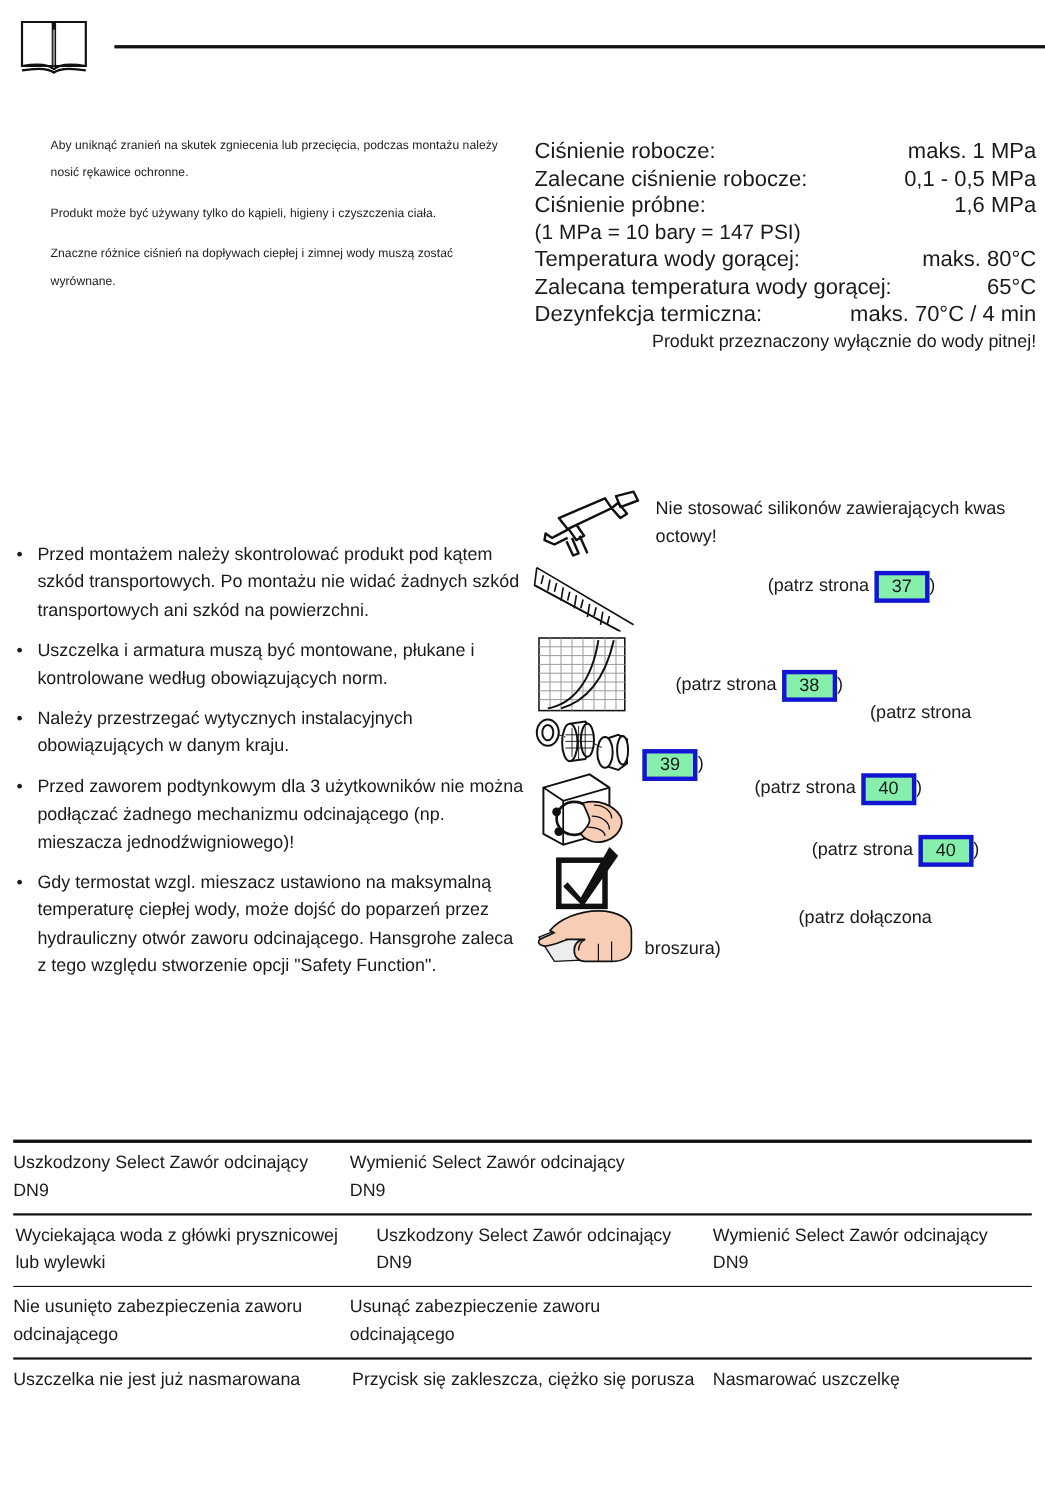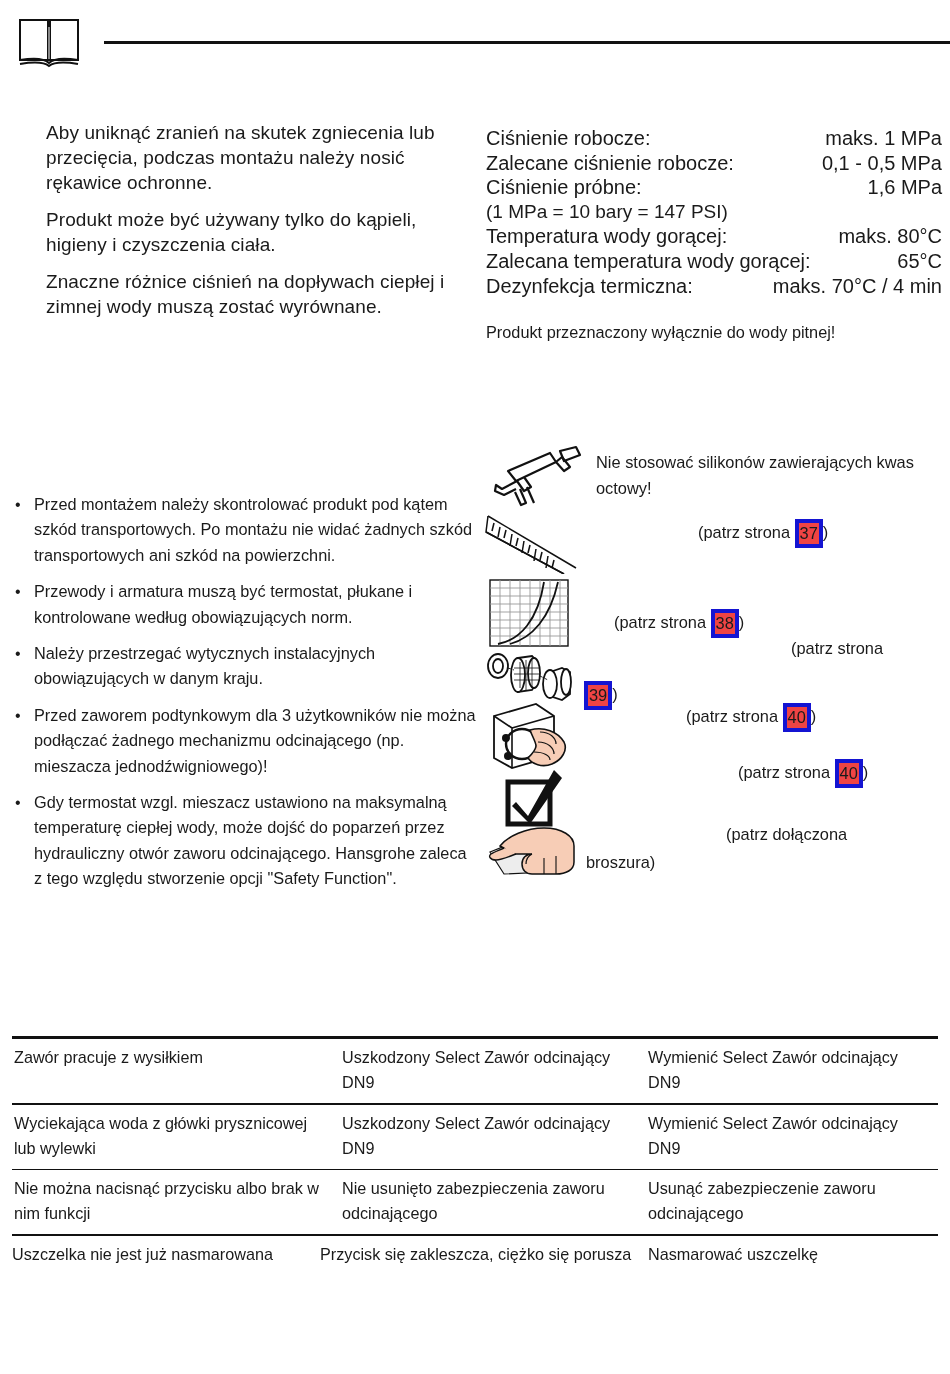--- a/index.html
+++ b/index.html
@@ -18,21 +18,21 @@
   .book-icon{position:absolute;left:18px;top:18px;width:62px;height:50px;}
   .header-rule{position:absolute;left:104px;top:41px;width:846px;height:3px;background:#111;}
 
   
   .col-left{position:absolute;left:12px;top:120px;width:462px;}
   .col-right{position:absolute;left:486px;top:126px;width:456px;}
 
   p.para{
     margin:0 0 12px 0;
     padding-left:34px;
-    font-size:19px;
+    font-size:11px;
     line-height:25px;
     letter-spacing:.005em;
   }
 
   
   .bullets{margin:0;padding:0;list-style:none;}
   .bullets li{
     position:relative;
     padding-left:22px;
     margin-bottom:11px;
@@ -47,31 +47,31 @@
 
   
   .spec-row{
     display:flex;justify-content:space-between;
     font-size:20px;line-height:24.6px;
     white-space:nowrap;
   }
   .spec-row .k{}
   .spec-row .v{text-align:right;}
   .spec-note{font-size:19px;line-height:24.6px;}
-  .spec-after{margin-top:22px;font-size:16.3px;line-height:24.6px;}
+  .spec-after{font-size:16.3px;line-height:24.6px;text-align:right;}
 
   
   .refs{position:absolute;left:486px;top:440px;width:464px;height:430px;}
   .ref-icon{position:absolute;}
   .ref-text{position:absolute;font-size:16.4px;line-height:25px;white-space:nowrap;}
   .pg{
     display:inline-block;
-    background:#ef4444;
+    background:#86efac;
     border:4px solid #1414d2;
-    padding:0 1px;
+    padding:0 12px;
     line-height:21px;
     font-size:16.4px;
     position:relative;
     top:1px;
   }
 
   
   .tbl{position:absolute;left:12px;top:1036px;width:926px;}
   .rule-thick{height:3px;background:#111;width:100%;}
   .rule-thin{height:1.6px;background:#111;width:100%;}
@@ -107,21 +107,21 @@
 
   <div class="col-left">
     <p class="para">Aby uniknąć zranień na skutek zgniecenia lub przecięcia, podczas montażu należy nosić rękawice ochronne.</p>
     <p class="para">Produkt może być używany tylko do kąpieli, higieny i czyszczenia ciała.</p>
     <p class="para">Znaczne różnice ciśnień na dopływach ciepłej i zimnej wody muszą zostać wyrównane.</p>
   </div>
 
   <div class="bullets-wrap">
     <ul class="bullets">
       <li><span class="dot">•</span><span>Przed montażem należy skontrolować produkt pod kątem szkód transportowych. Po montażu nie widać żadnych szkód transportowych ani szkód na powierzchni.</span></li>
-      <li><span class="dot">•</span><span>Przewody i armatura muszą być termostat, płukane i kontrolowane według obowiązujących norm.</span></li>
+      <li><span class="dot">•</span><span>Uszczelka i armatura muszą być montowane, płukane i kontrolowane według obowiązujących norm.</span></li>
       <li><span class="dot">•</span><span>Należy przestrzegać wytycznych instalacyjnych obowiązujących w danym kraju.</span></li>
       <li><span class="dot">•</span><span>Przed zaworem podtynkowym dla 3 użytkowników nie można podłączać żadnego mechanizmu odcinającego (np. mieszacza jednodźwigniowego)!</span></li>
       <li><span class="dot">•</span><span>Gdy termostat wzgl. mieszacz ustawiono na maksymalną temperaturę ciepłej wody, może dojść do poparzeń przez hydrauliczny otwór zaworu odcinającego. Hansgrohe zaleca z tego względu stworzenie opcji "Safety Function".</span></li>
     </ul>
   </div>
 
   <div class="col-right">
     <div class="spec-row">
       <span class="k">Ciśnienie robocze:</span>
       <span class="v">maks. 1 MPa</span>
@@ -266,35 +266,33 @@
     </svg>
 
     <div class="ref-text" style="left:240px;top:382px;">(patrz dołączona</div>
     <div class="ref-text" style="left:100px;top:410px;">broszura)</div>
   </div>
 
   <div class="tbl">
     <div class="rule-thick"></div>
 
     <div class="trow">
-      <div class="tcell c1">Zawór pracuje z wysiłkiem</div>
       <div class="tcell c2">Uszkodzony Select Zawór odcinający DN9</div>
       <div class="tcell c3">Wymienić Select Zawór odcinający DN9</div>
     </div>
     <div class="rule-thin"></div>
 
     <div class="trow">
       <div class="tcell c1">Wyciekająca woda z główki prysznicowej lub wylewki</div>
       <div class="tcell c2">Uszkodzony Select Zawór odcinający DN9</div>
       <div class="tcell c3">Wymienić Select Zawór odcinający DN9</div>
     </div>
     <div class="rule-thin"></div>
 
     <div class="trow">
-      <div class="tcell c1">Nie można nacisnąć przycisku albo brak w nim funkcji</div>
       <div class="tcell c2">Nie usunięto zabezpieczenia zaworu odcinającego</div>
       <div class="tcell c3">Usunąć zabezpieczenie zaworu odcinającego</div>
     </div>
     <div class="rule-thin"></div>
 
     <div class="trow">
       <div class="tcell c2">Uszczelka nie jest już nasmarowana</div>
       <div class="tcell c1">Przycisk się zakleszcza, ciężko się porusza</div>
       <div class="tcell c3">Nasmarować uszczelkę</div>
     </div>

